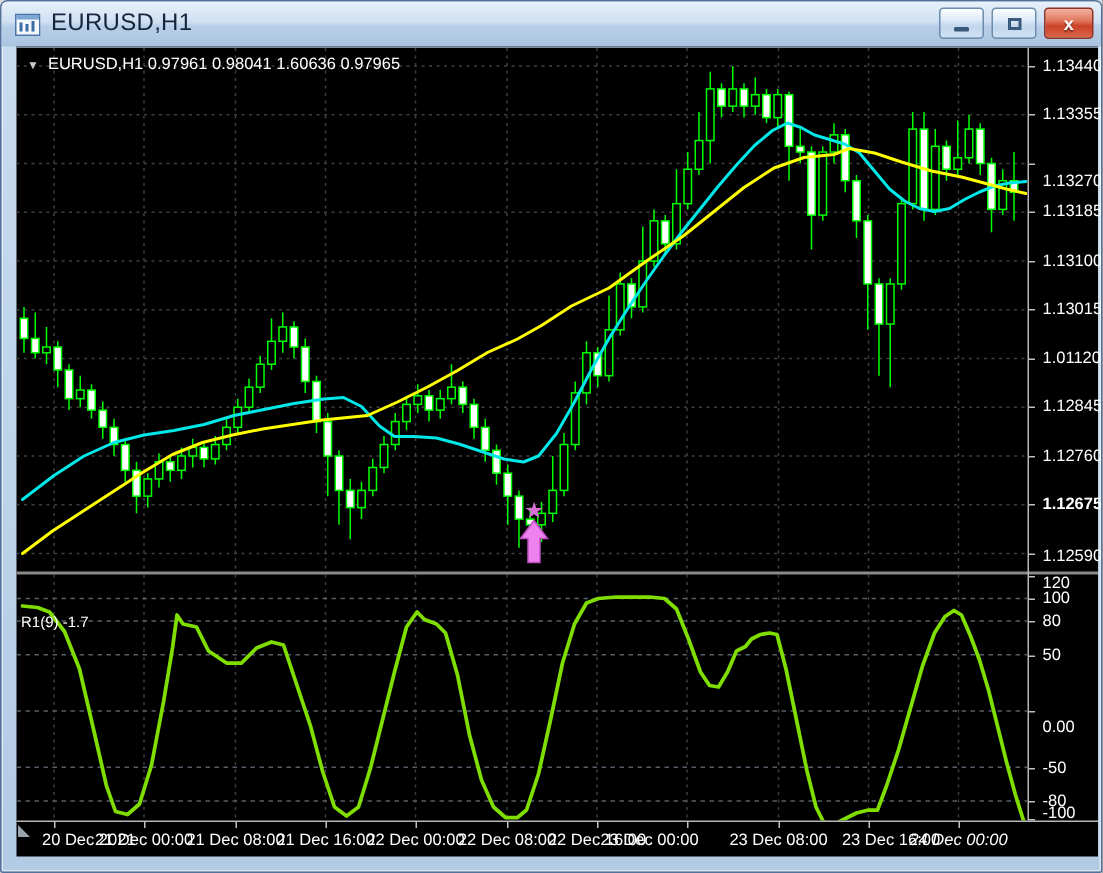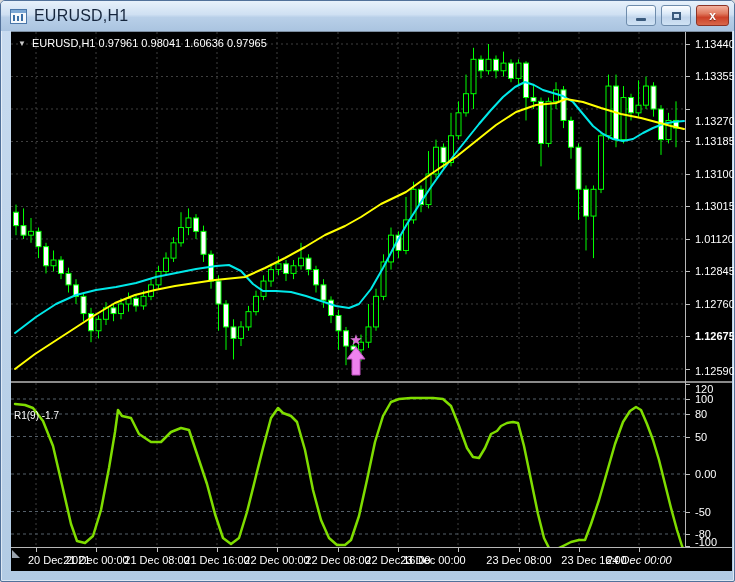--- a/index.html
+++ b/index.html
@@ -327,21 +327,21 @@
         <div class="axis-label" style="top: 339px;">1.12590</div>
         <div class="axis-tick" style="top: 352px;"></div>
         <div class="axis-label" style="top: 357px;">120</div>
         <div class="axis-tick" style="top: 367px;"></div>
         <div class="axis-label" style="top: 367px;">100</div>
         <div class="axis-tick" style="top: 382px;"></div>
         <div class="axis-label" style="top: 382px;">80</div>
         <div class="axis-tick" style="top: 404.5px;"></div>
         <div class="axis-label" style="top: 404.5px;">50</div>
         <div class="axis-tick" style="top: 442px;"></div>
-        <div class="axis-label" style="top: 442px;">0.00</div>
+        <div class="axis-label" style="top: 453px;">0.00</div>
         <div class="axis-tick" style="top: 479.5px;"></div>
         <div class="axis-label" style="top: 479.5px;">-50</div>
         <div class="axis-tick" style="top: 502px;"></div>
         <div class="axis-label" style="top: 502px;">-80</div>
         <div class="axis-tick" style="top: 514px;"></div>
         <div class="axis-label" style="top: 510px;">-100</div>
       </div>
 
     <div class="time-axis" id="time-axis">
       <div class="corner-tri"></div>

